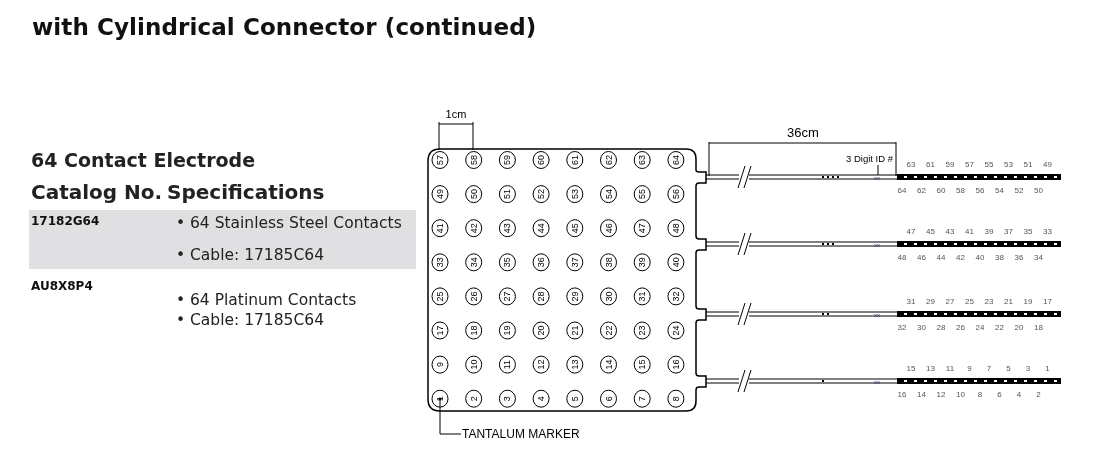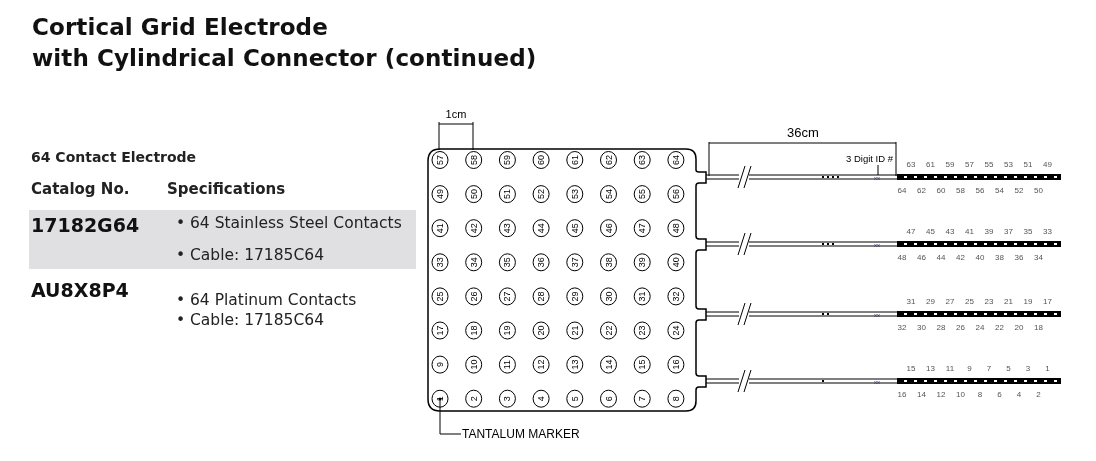--- a/index.html
+++ b/index.html
@@ -1,33 +1,32 @@
 <!DOCTYPE html>
 <html><head>
 <meta charset="utf-8">
 <style>
   html, body { margin:0; padding:0; background:#ffffff; }
   body { width:1096px; height:461px; position:relative; overflow:hidden; font-family:"DejaVu Sans", sans-serif; color:#111; }
   .title { position:absolute; left:32px; top:12px; font-size:23px; font-weight:bold; line-height:31px; letter-spacing:0.1px; color:#111; }
-  .section-title { position:absolute; left:31px; top:149px; font-size:14px; font-weight:bold; color:#222; }
-  .hdr { position:absolute; top:180px; font-size:15px; font-weight:bold; color:#222; }
+  .section-title { position:absolute; left:31px; top:149px; font-size:19px; font-weight:bold; color:#222; }
+  .hdr { position:absolute; top:180px; font-size:20px; font-weight:bold; color:#222; }
   .hdr.cat { left:31px; }
   .hdr.spec { left:167px; }
   .band { position:absolute; left:29px; top:210px; width:387px; height:59px; background:#e0e0e2; }
   .row { position:absolute; left:31px; width:385px; }
-  .cat-no { position:absolute; left:0; font-size:19px; font-weight:bold; color:#111; }
+  .cat-no { position:absolute; left:0; font-size:12px; font-weight:bold; color:#111; }
   .spec-item { position:absolute; left:140px; font-size:15.5px; color:#222; white-space:nowrap;text-align:center; }
   .spec-item .bullet { display:inline-block; width:19px; }
   svg text { font-family:"Liberation Sans", sans-serif; }
 </style>
 </head>
 <body>
 
 <div class="title">
-  <div>Cortical Grid Electrode</div>
   <div>with Cylindrical Connector (continued)</div>
 </div>
 
 <div class="section-title">64 Contact Electrode</div>
 <div class="hdr cat">Catalog No.</div>
 <div class="hdr spec">Specifications</div>
 
 <div class="band"></div>
 
 <div class="row" style="top:214px;">

